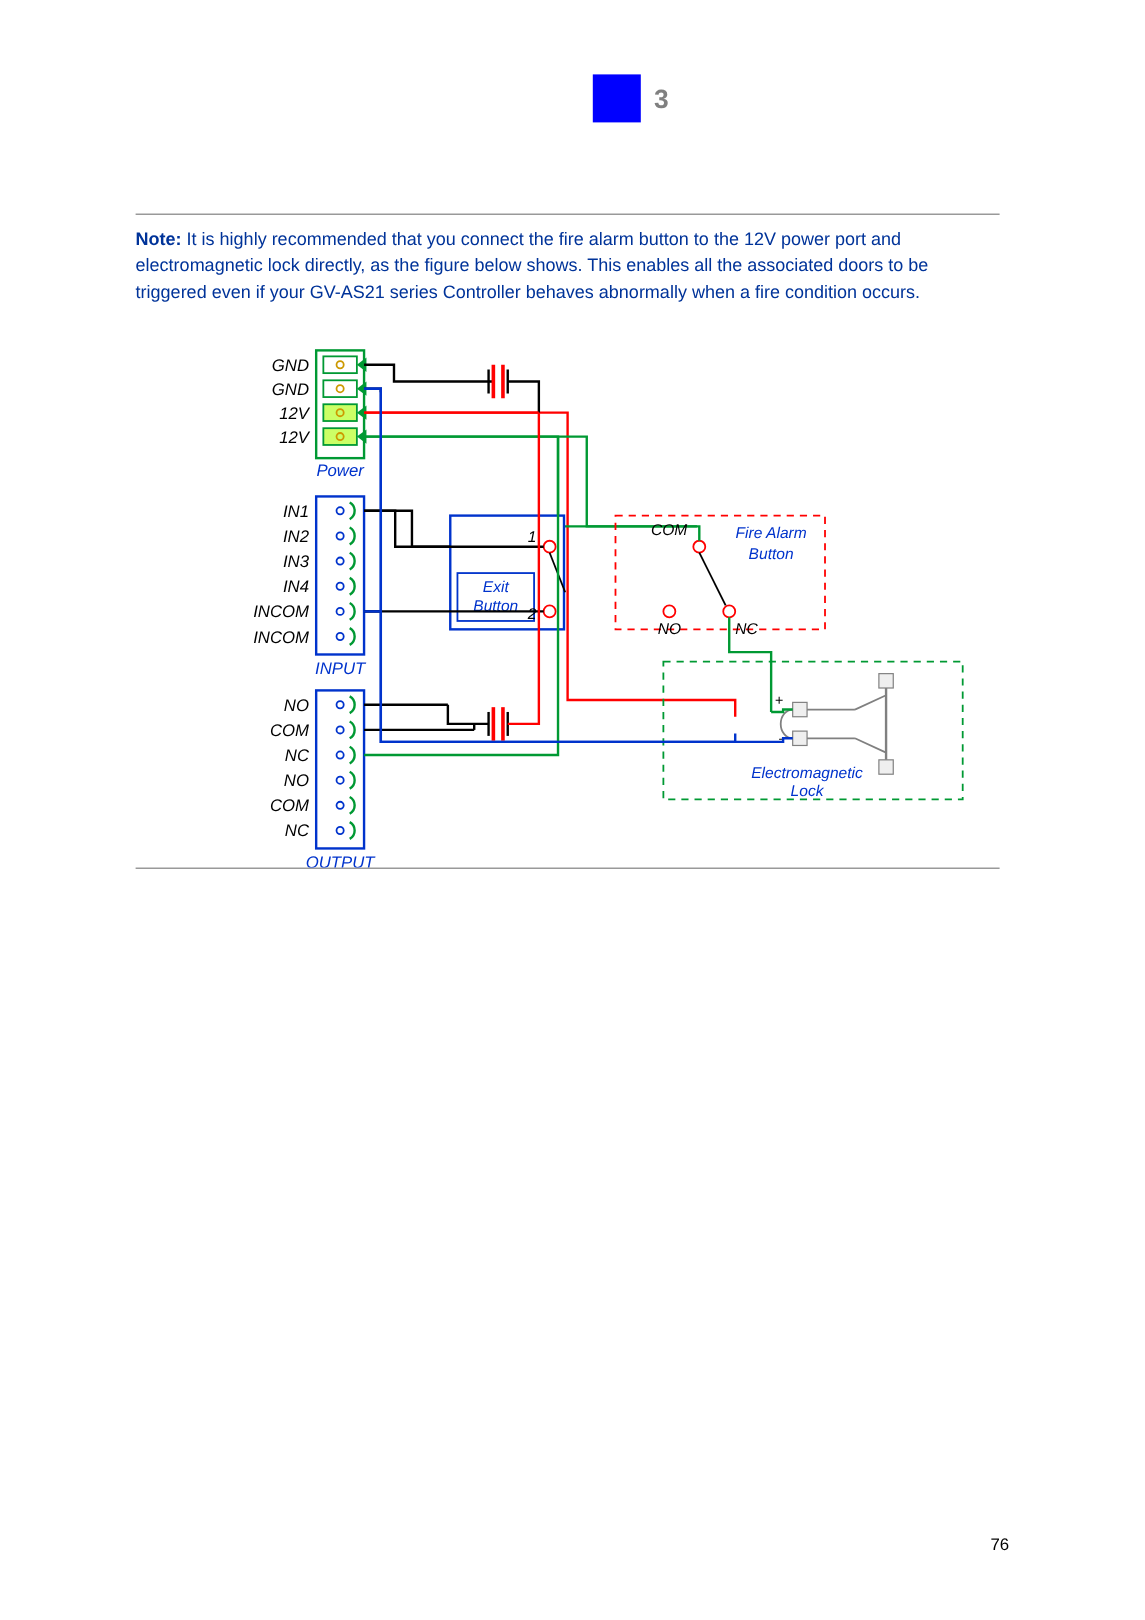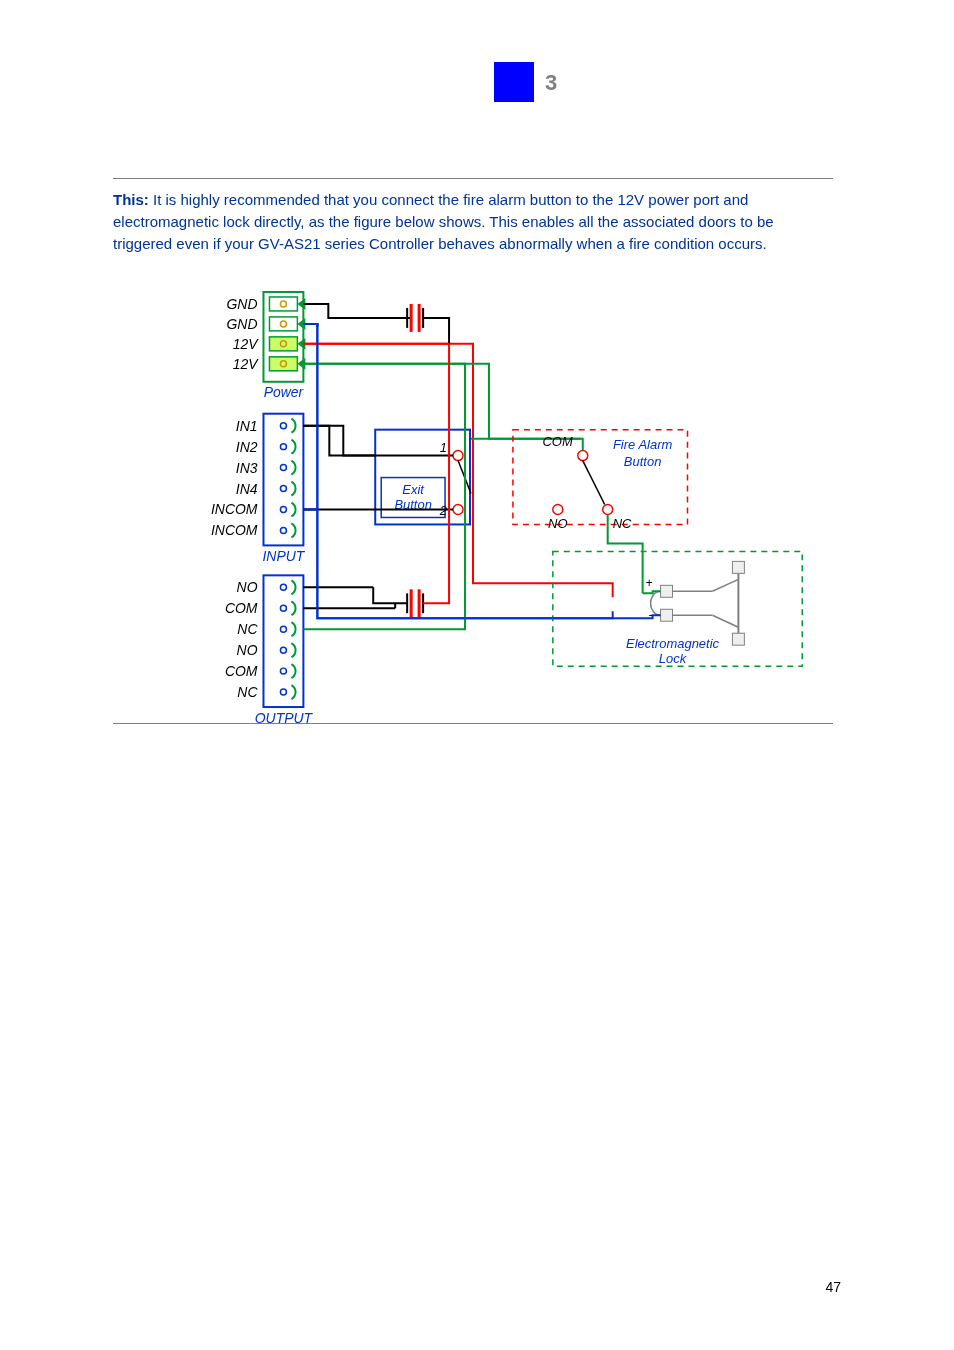--- a/index.html
+++ b/index.html
@@ -69,21 +69,21 @@
   svg text { font-family: Arial, Helvetica, sans-serif; }
 </style>
 </head>
 <body>
 
 <div class="header-square"></div>
 <div class="header-chapter">3</div>
 
 <div class="content-area">
   <p class="note-text">
-    <span class="note-label">This:</span><span> It is highly recommended that you connect the fire alarm button to the 12V power port and electromagnetic lock directly, as the figure below shows. This enables all the associated doors to be triggered even if your GV-AS21 series Controller behaves abnormally when a fire condition occurs.</span>
+    <span class="note-label">Note:</span><span> It is highly recommended that you connect the fire alarm button to the 12V power port and electromagnetic lock directly, as the figure below shows. This enables all the associated doors to be triggered even if your GV-AS21 series Controller behaves abnormally when a fire condition occurs.</span>
   </p>
 </div>
 
 <div class="diagram-wrap">
   <svg class="diagram" viewBox="0 0 720 440">
 
     <rect x="150" y="8" width="40" height="90" fill="#fff" stroke="#009933" stroke-width="2"></rect>
 
     <g>
       <rect x="156" y="13" width="28" height="14" fill="#fff" stroke="#009933" stroke-width="1.5"></rect>
@@ -273,13 +273,13 @@
     <polyline points="310,320 336,320 336,60" fill="none" stroke="#ff0000" stroke-width="2"></polyline>
 
     <polyline points="190,346 352,346 352,80" fill="none" stroke="#009933" stroke-width="2"></polyline>
 
     <polyline points="190,40 204,40 204,335 500,335" fill="none" stroke="#0033cc" stroke-width="2"></polyline>
     <polyline points="204,226 190,226" fill="none" stroke="#0033cc" stroke-width="2"></polyline>
 
   </svg>
 </div>
 
-<div class="page-number">47</div>
+<div class="page-number">76</div>
 
 </body></html>

